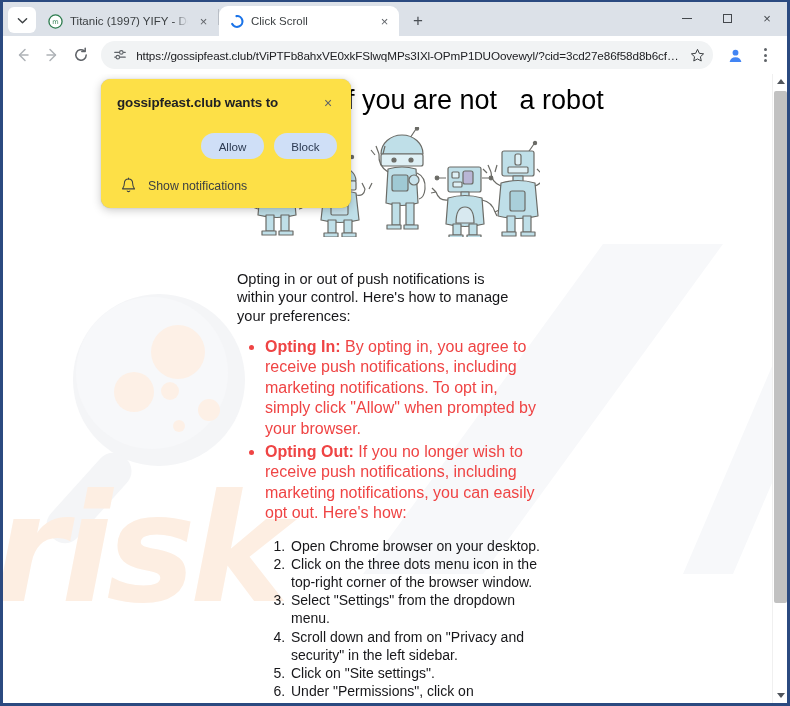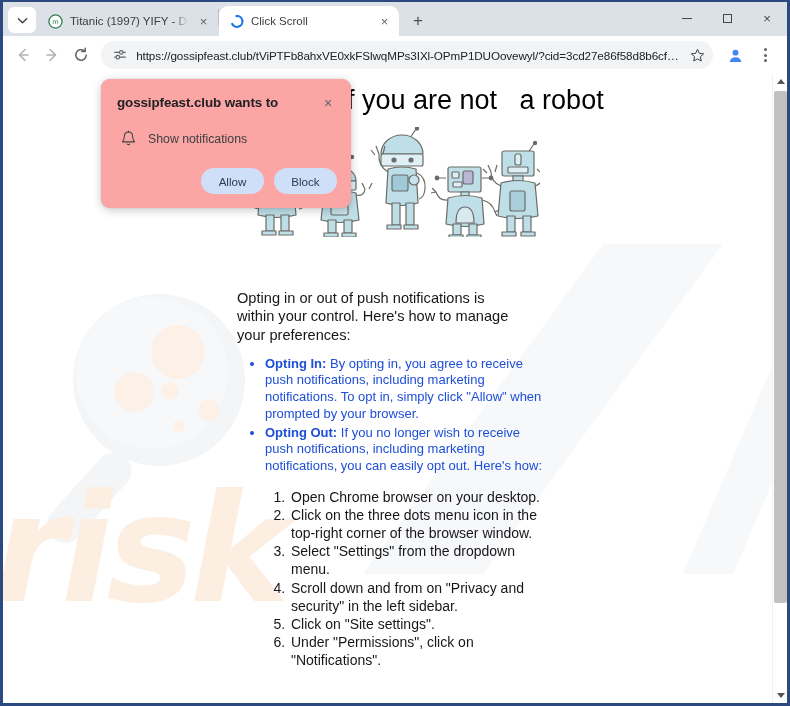--- a/index.html
+++ b/index.html
@@ -164,43 +164,43 @@
   }
   #heading {
     font-size: 27px; color: #000; font-weight: 400;
     line-height: 1.25; white-space: pre;
     font-family: "Liberation Sans", sans-serif;
     margin-left: 104px;
   }
   #robots { margin: 9px 0 0 11px; }
   #bodytext {
     font-size: 14.6px; color: #17171a; line-height: 1.28;
-    width: 286px; margin-top: 48px;
+    width: 286px; margin-top: 29px;
   }
   ul.bullets {
     margin: 11px 0 0 28px; list-style: disc; width: 280px;
   }
   ul.bullets li {
-    font-size: 13px; color: #1d4ed8; line-height: 1.285;
+    font-size: 16px; color: #ef4444; line-height: 1.285;
     margin-bottom: 2px;
   }
   ul.bullets li b { font-weight: bold; }
   ol.steps {
     margin: 13px 0 0 52px; width: 262px; list-style: decimal;
   }
   ol.steps li {
     font-size: 14px; color: #17171a; line-height: 1.3;
     padding-left: 2px;
   }
 
   
   #bubble {
     position: absolute; left: 98px; top: 5px;
     width: 250px;
-    background: #fca5a5;
+    background: #fde047;
     border-radius: 9px;
     box-shadow: 0 2px 10px rgba(0,0,0,.22), 0 0 1px rgba(0,0,0,.25);
     padding: 16px 14px 14px 16px;
     z-index: 50;
   }
   #bubble-head {
     display: flex; align-items: flex-start; justify-content: space-between;
   }
   #bubble-title {
     font-size: 13.4px; font-weight: bold; color: #202124;
@@ -511,32 +511,32 @@
 
         </ol>
       </div>
     </div>
 
     <div id="bubble">
       <div id="bubble-head">
         <div id="bubble-title">gossipfeast.club wants to</div>
         <div id="bubble-close">×</div>
       </div>
+      <div id="bubble-actions">
+        <div class="pbtn">Allow</div>
+        <div class="pbtn">Block</div>
+      </div>
       <div id="bubble-perm">
         <svg class="bell" viewBox="0 0 16 18">
           <path d="M8 2 C5.2 2 3.6 3.9 3.6 6.6 C3.6 10 2.4 11.6 1.6 12.6 H14.4 C13.6 11.6 12.4 10 12.4 6.6 C12.4 3.9 10.8 2 8 2 Z" fill="none" stroke="#3c4043" stroke-width="1.1" stroke-linejoin="round"></path>
           <path d="M8 0.9 V2" stroke="#3c4043" stroke-width="1.1" stroke-linecap="round"></path>
           <path d="M6.4 14.4 a1.7 1.7 0 0 0 3.2 0" fill="none" stroke="#3c4043" stroke-width="1.1"></path>
         </svg>
         <span class="ptext">Show notifications</span>
       </div>
-      <div id="bubble-actions">
-        <div class="pbtn">Allow</div>
-        <div class="pbtn">Block</div>
-      </div>
     </div>
 
     <div id="scrollbar">
       <div class="sb-arrow up">
         <i></i>
       </div>
       <div id="sb-thumb"></div>
       <div class="sb-arrow down">
         <i></i>
       </div>

